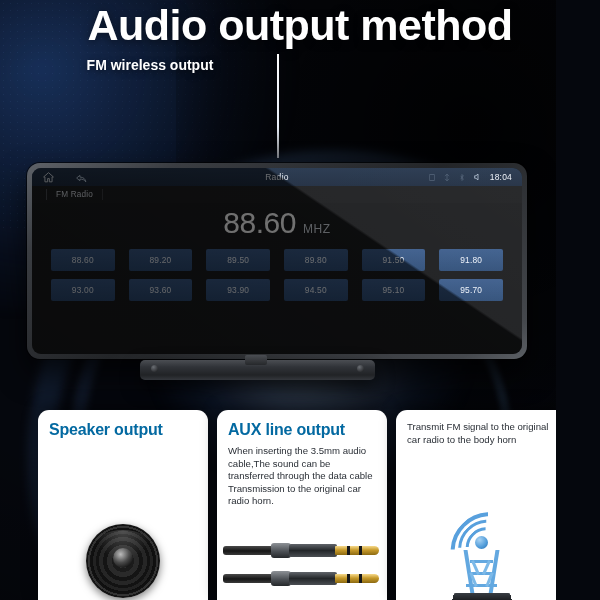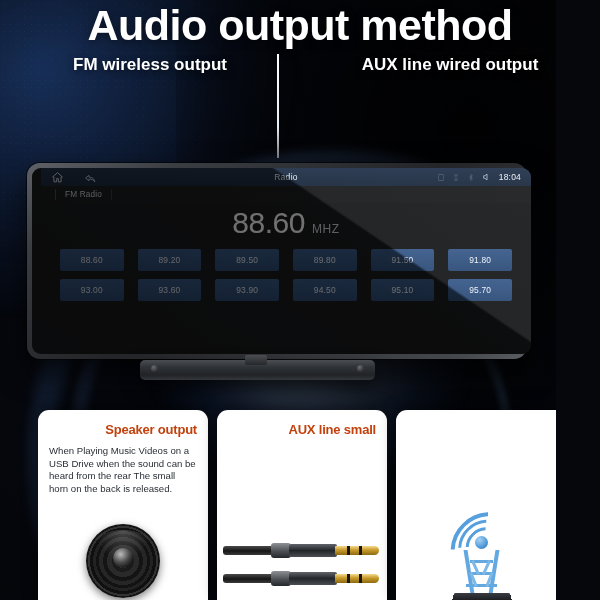--- a/index.html
+++ b/index.html
@@ -60,21 +60,21 @@
   
   .header{position:absolute;left:0;top:0;width:600px;}
   .h-title{
     text-align:center;color:#fff;font-size:43px;line-height:47px;
     font-weight:700;letter-spacing:-.5px;margin-top:2px;
     text-shadow:0 2px 8px rgba(0,0,0,.5);
   }
   .cols{position:relative;margin-top:3px;display:flex;}
   .col{width:300px;text-align:center;}
   .c-head{
-    color:#fff;font-size:17px;font-weight:700;line-height:26px;
+    color:#fff;font-size:14px;font-weight:700;line-height:26px;
     text-shadow:0 2px 7px rgba(0,0,0,.55);
   }
   .c-body{
     color:#f2f6fd;font-size:14.5px;line-height:19.5px;font-weight:400;
     margin-top:13px;padding:0 20px;
     text-shadow:0 1px 5px rgba(0,0,0,.65);
   }
   .divider{
     position:absolute;left:277px;top:2px;width:2px;height:104px;
     background:linear-gradient(180deg,#ffffff 0%, #e8eef8 70%, rgba(255,255,255,.45) 100%);
@@ -84,21 +84,20 @@
   .device{
     position:absolute;left:27px;top:163px;width:500px;height:196px;
     border-radius:13px;
     background:linear-gradient(150deg,#5e6268 0%, #3a3d42 18%, #232528 50%, #45484d 92%, #5c6065 100%);
     padding:5px;box-sizing:border-box;
     box-shadow:0 14px 30px rgba(0,0,0,.72), 0 0 0 1px rgba(0,0,0,.6);
   }
   .screen{
     position:relative;width:100%;height:100%;border-radius:9px;overflow:hidden;
     background:#1b1c1e;
-    padding-left:9px;
   }
   .statusbar{
     height:18px;background:linear-gradient(180deg,#24354c 0%, #1e2c40 100%);
     display:flex;align-items:center;padding:0 10px;box-sizing:border-box;
     position:relative;
   }
   .sb-left{display:flex;gap:20px;align-items:center;}
   .sb-ico{width:13px;height:13px;display:block;opacity:.92;}
   .sb-title{
     position:absolute;left:0;right:0;text-align:center;
@@ -161,22 +160,22 @@
     position:absolute;left:38px;top:410px;width:528px;height:190px;
     display:flex;gap:9px;
   }
   .card{
     width:170px;background:#ffffff;border-radius:11px 11px 0 0;
     box-shadow:0 -3px 16px rgba(0,0,0,.45);
     padding:11px 11px 0;box-sizing:border-box;
     position:relative;overflow:hidden;
   }
   .card-title{
-    color:#c2410c;font-size:13px;font-weight:700;line-height:18px;
-    letter-spacing:-.2px;margin-bottom:6px;text-align:right;
+    color:#0369a1;font-size:16px;font-weight:700;line-height:18px;
+    letter-spacing:-.2px;margin-bottom:6px;
   }
   .card-body{
     color:#2a2f36;font-size:9.6px;line-height:12.6px;
   }
   .card-art{
     position:absolute;left:0;right:0;bottom:0;height:78px;
     display:flex;align-items:flex-end;justify-content:center;
   }
 
   
@@ -271,21 +270,20 @@
   <div class="bg-darkR"></div>
   <div class="bg-vignette"></div>
 
   <div class="header">
     <div class="h-title">Audio output method</div>
     <div class="cols">
       <div class="col">
         <div class="c-head">FM wireless output</div>
       </div>
       <div class="col">
-        <div class="c-head">AUX line wired output</div>
       </div>
       <div class="divider"></div>
     </div>
   </div>
 
   <div class="device">
     <div class="screen">
 
       <div class="statusbar">
         <div class="sb-left">
@@ -343,30 +341,30 @@
   </div>
 
   <div class="stand">
     <div class="stand-neck"></div>
   </div>
 
   <div class="cards">
 
     <div class="card">
       <div class="card-title">Speaker output</div>
-      <div class="card-body">When Playing Music Videos on a USB Drive when the sound can be heard from the rear The small horn on the back is released.</div>
       <div class="card-art">
         <div class="spk">
             <div class="spk-sh"></div>
           </div>
       </div>
     </div>
 
     <div class="card">
-      <div class="card-title">AUX line small</div>
+      <div class="card-title">AUX line output</div>
+      <div class="card-body">When inserting the 3.5mm audio cable,The sound can be transferred through the data cable Transmission to the original car radio horn.</div>
       <div class="card-art">
         <div class="aux">
           <div class="plug plugA">
             <div class="wire"></div>
               <div class="barrel"></div>
               <div class="body"></div>
             <div class="tip"></div>
               <div class="ring1"></div>
               <div class="ring2"></div>
           </div>
@@ -376,20 +374,21 @@
               <div class="body"></div>
             <div class="tip"></div>
               <div class="ring1"></div>
               <div class="ring2"></div>
           </div>
         </div>
       </div>
     </div>
 
     <div class="card">
+      <div class="card-body">Transmit FM signal to the original car radio to the body horn</div>
       <div class="card-art">
         <div class="tower">
           <div class="wave w3"></div>
             <div class="wave w2"></div>
             <div class="wave w1"></div>
           <div class="tw-core"></div>
           <div class="leg legL"></div>
             <div class="leg legR"></div>
           <div class="xb xb1"></div>
             <div class="xb xb2"></div>

